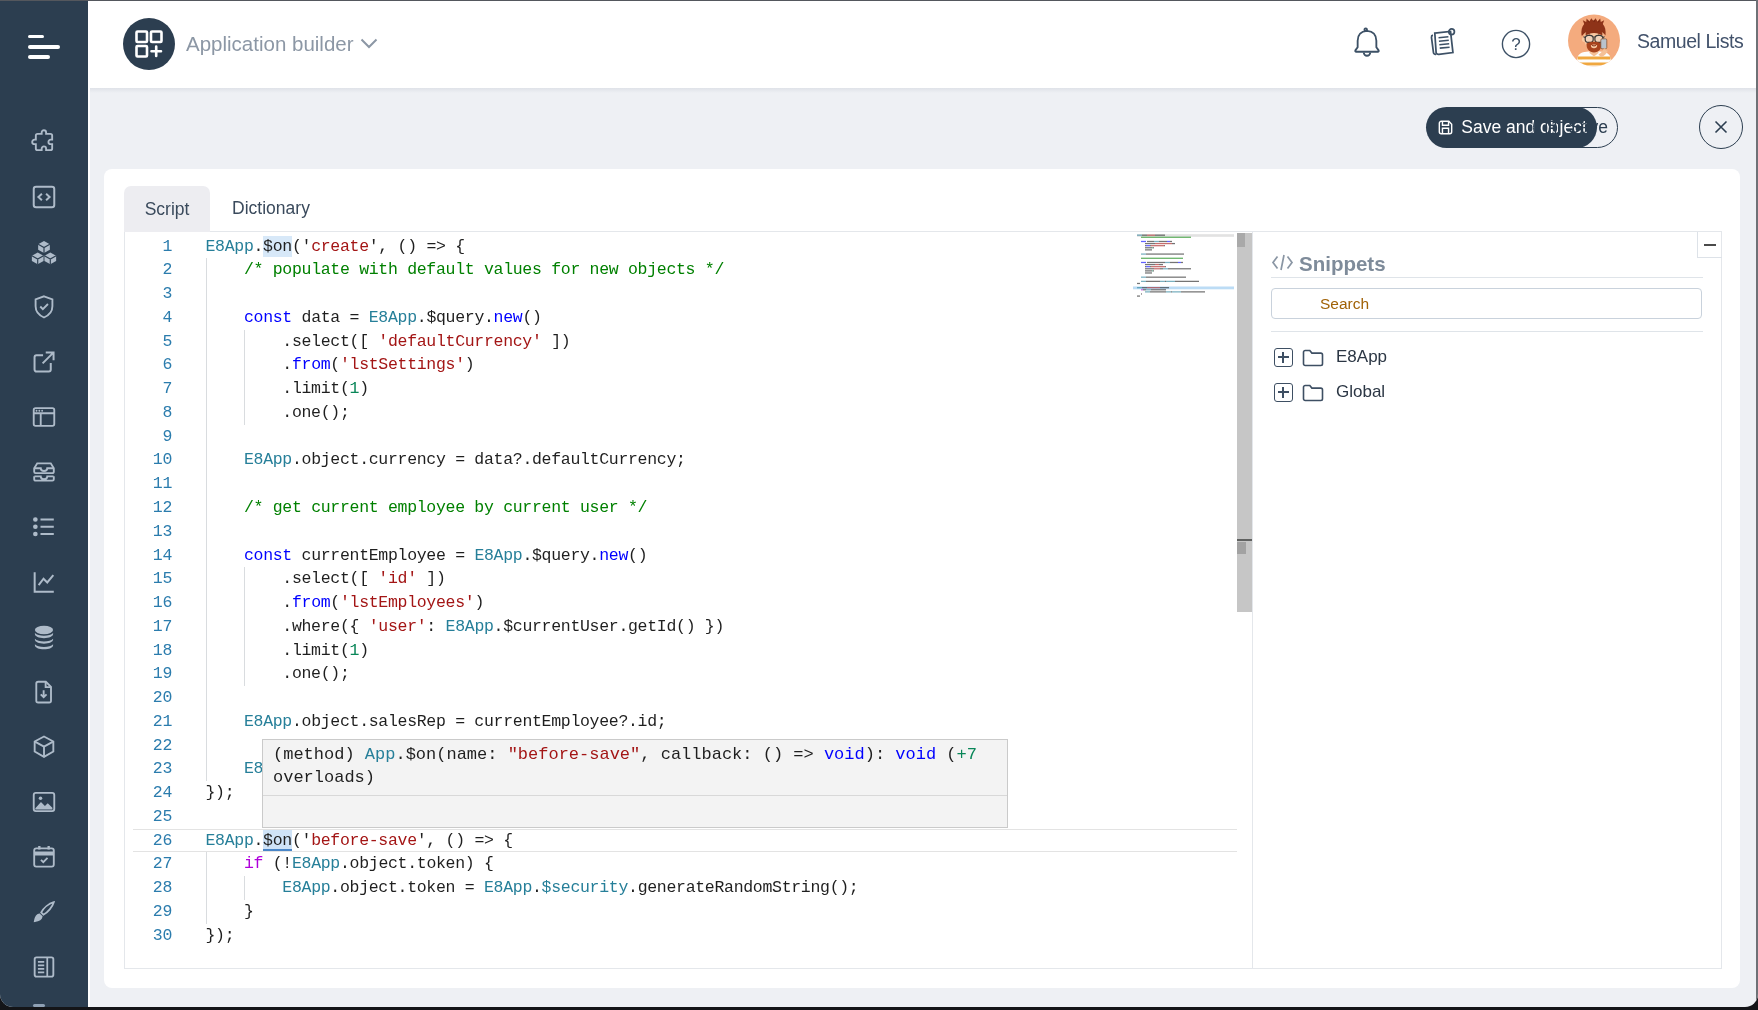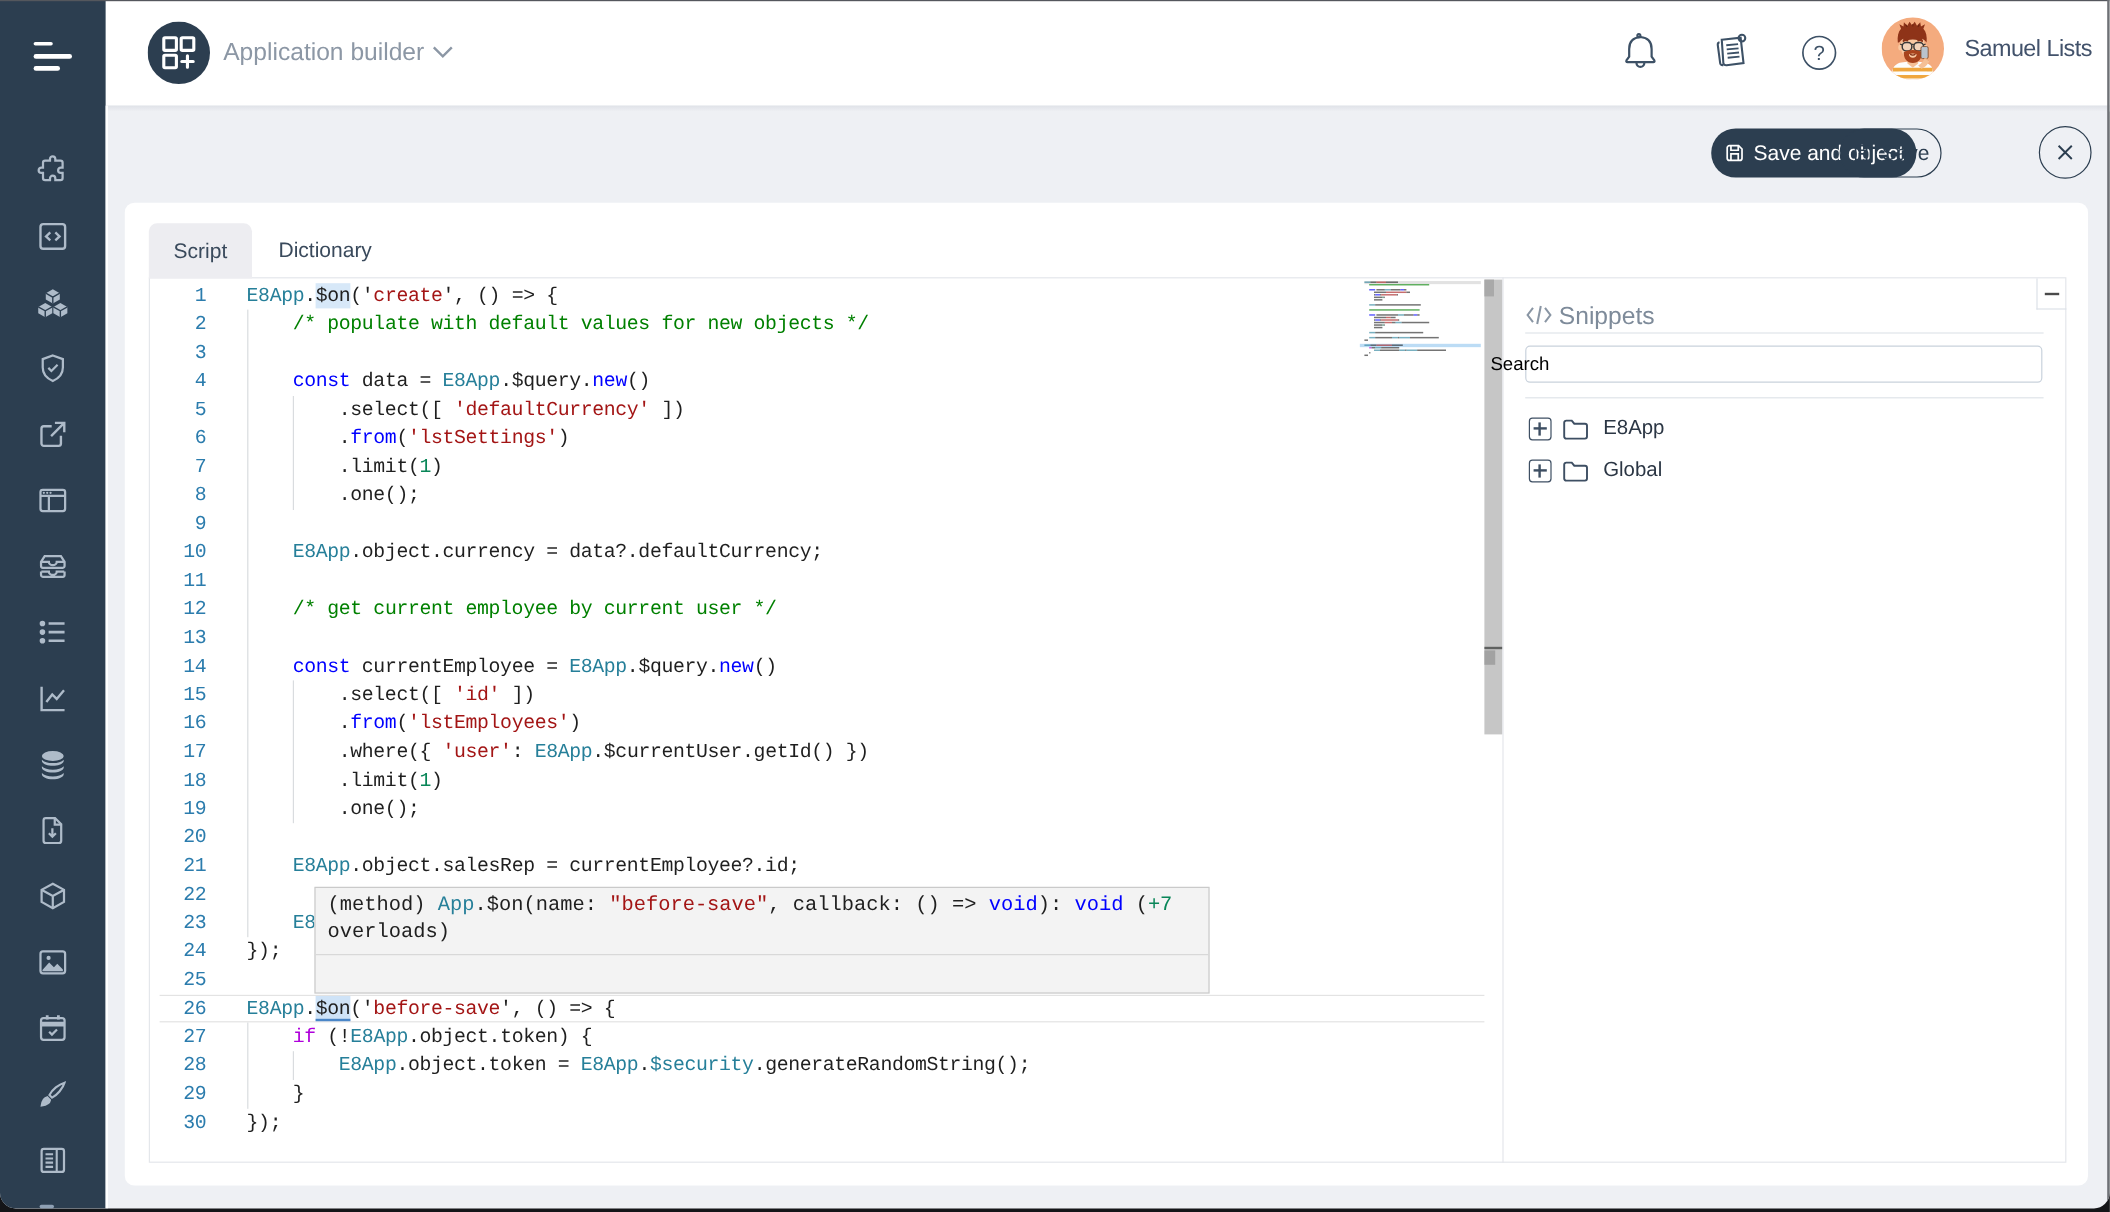--- a/index.html
+++ b/index.html
@@ -188,24 +188,24 @@
 <div class="abs" style="left:262px;top:738.5px;width:746px;height:89px;background:#f3f3f3;border:1px solid #cacaca"></div>
 <pre class="abs" style="left:273px;top:742.5px;font-size:17px;letter-spacing:0;line-height:23.5px;color:#1f1f1f">(method) <span style="color:#267f99">App</span>.$on(name: <span style="color:#a31515">"before-save"</span>, callback: () =&gt; <span style="color:#0000ff">void</span>): <span style="color:#0000ff">void</span> (<span style="color:#098658">+7</span>
 overloads)</pre>
 <div class="abs" style="left:263px;top:795px;width:744px;height:1px;background:#d8d8d8"></div>
 <div class="abs" style="left:1252px;top:231px;width:1px;height:738px;background:#e4e7eb"></div>
 <div class="abs" style="left:1697px;top:232px;width:25px;height:25.5px;border-left:1px solid #dde2e8;border-bottom:1px solid #dde2e8"></div>
 <div class="abs" style="left:1704px;top:244px;width:12px;height:1.6px;background:#4a4a4a"></div>
 <svg class="abs" style="left:1271px;top:253px" width="23" height="19" viewBox="0 0 23 19" fill="none" stroke="#8a96a4" stroke-width="1.7">
 <path d="M6.5 3.5 2 9.5l4.5 6M16.5 3.5 21 9.5l-4.5 6M13 2 10 17"></path>
     </svg>
-<div class="abs" style="left:1299px;top:252px;font-size:20.5px;font-weight:normal;color:#7e8b9a">Snippets</div>
+<div class="abs" style="left:1299px;top:252px;font-size:20.5px;font-weight:bold;color:#7e8b9a">Snippets</div>
 <div class="abs" style="left:1271px;top:277px;width:432px;height:1px;background:#dfe4e9"></div>
 <div class="abs" style="left:1271px;top:288px;width:431px;height:31px;border:1px solid #c9d2dc;border-radius:4px"></div>
-<div class="abs" style="left:1242px;top:295px;font-size:15.5px;color:#000000">Search</div>
+<div class="abs" style="left:1320px;top:295px;font-size:15.5px;color:#a16207">Search</div>
 <div class="abs" style="left:1271px;top:330.5px;width:432px;height:1px;background:#dfe4e9"></div>
 <div class="abs" style="left:1273.5px;top:348px;width:19px;height:19px;border:1.5px solid #3e4f63;border-radius:3px"></div>
 <div class="abs" style="left:1277.5px;top:356.2px;width:11px;height:1.6px;background:#3e4f63"></div>
 <div class="abs" style="left:1282.2px;top:351.5px;width:1.6px;height:11px;background:#3e4f63"></div>
 <svg class="abs" style="left:1302px;top:348.5px" width="22" height="18" viewBox="0 0 22 18" fill="none" stroke="#3e4f63" stroke-width="1.6">
 <path d="M1.5 3.2A1.7 1.7 0 0 1 3.2 1.5h4.6l2.1 2.6h8.9a1.7 1.7 0 0 1 1.7 1.7v9a1.7 1.7 0 0 1-1.7 1.7H3.2a1.7 1.7 0 0 1-1.7-1.7z"></path>
     </svg>
 <div class="abs" style="left:1336px;top:346.5px;font-size:17px;color:#2b3644">E8App</div>
 <div class="abs" style="left:1273.5px;top:383px;width:19px;height:19px;border:1.5px solid #3e4f63;border-radius:3px"></div>
 <div class="abs" style="left:1277.5px;top:391.2px;width:11px;height:1.6px;background:#3e4f63"></div>

